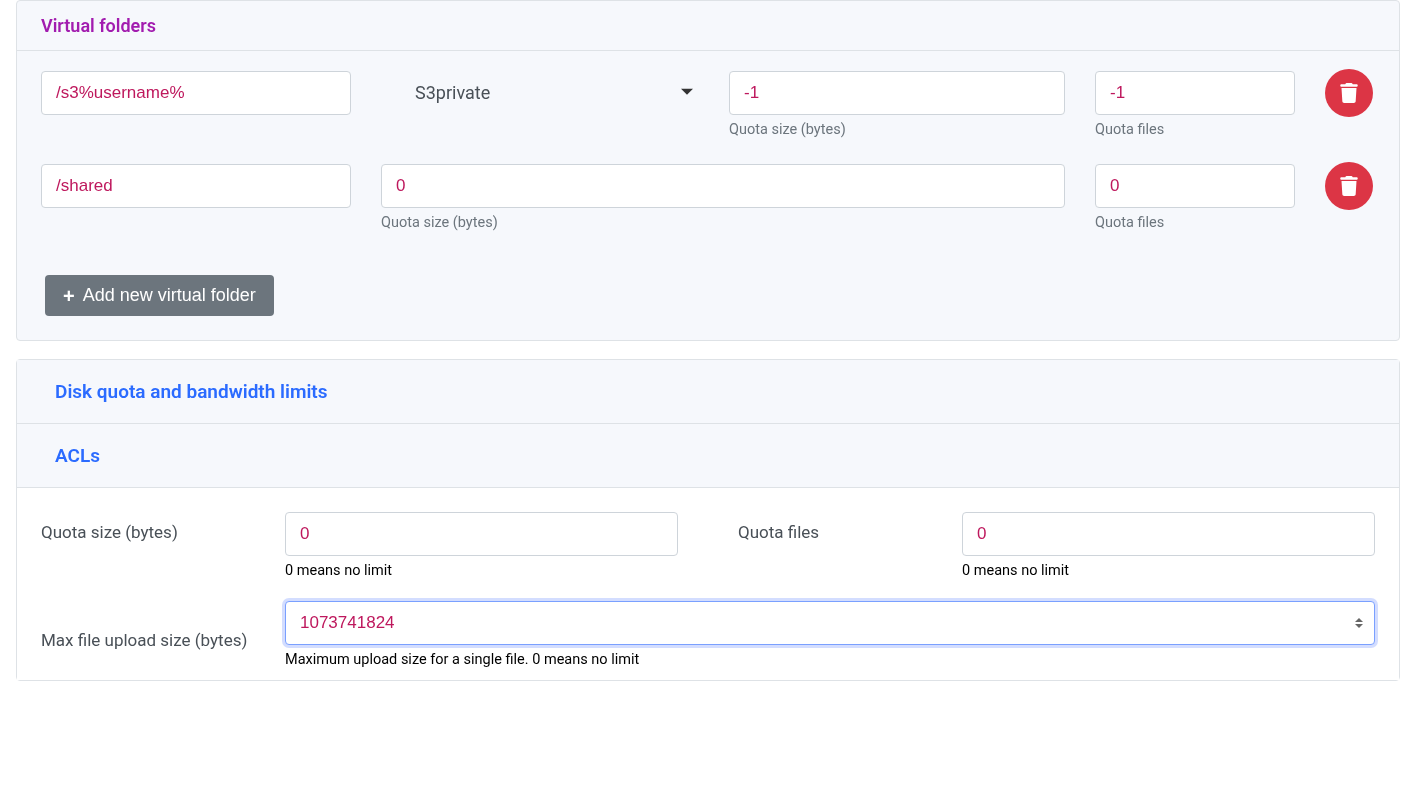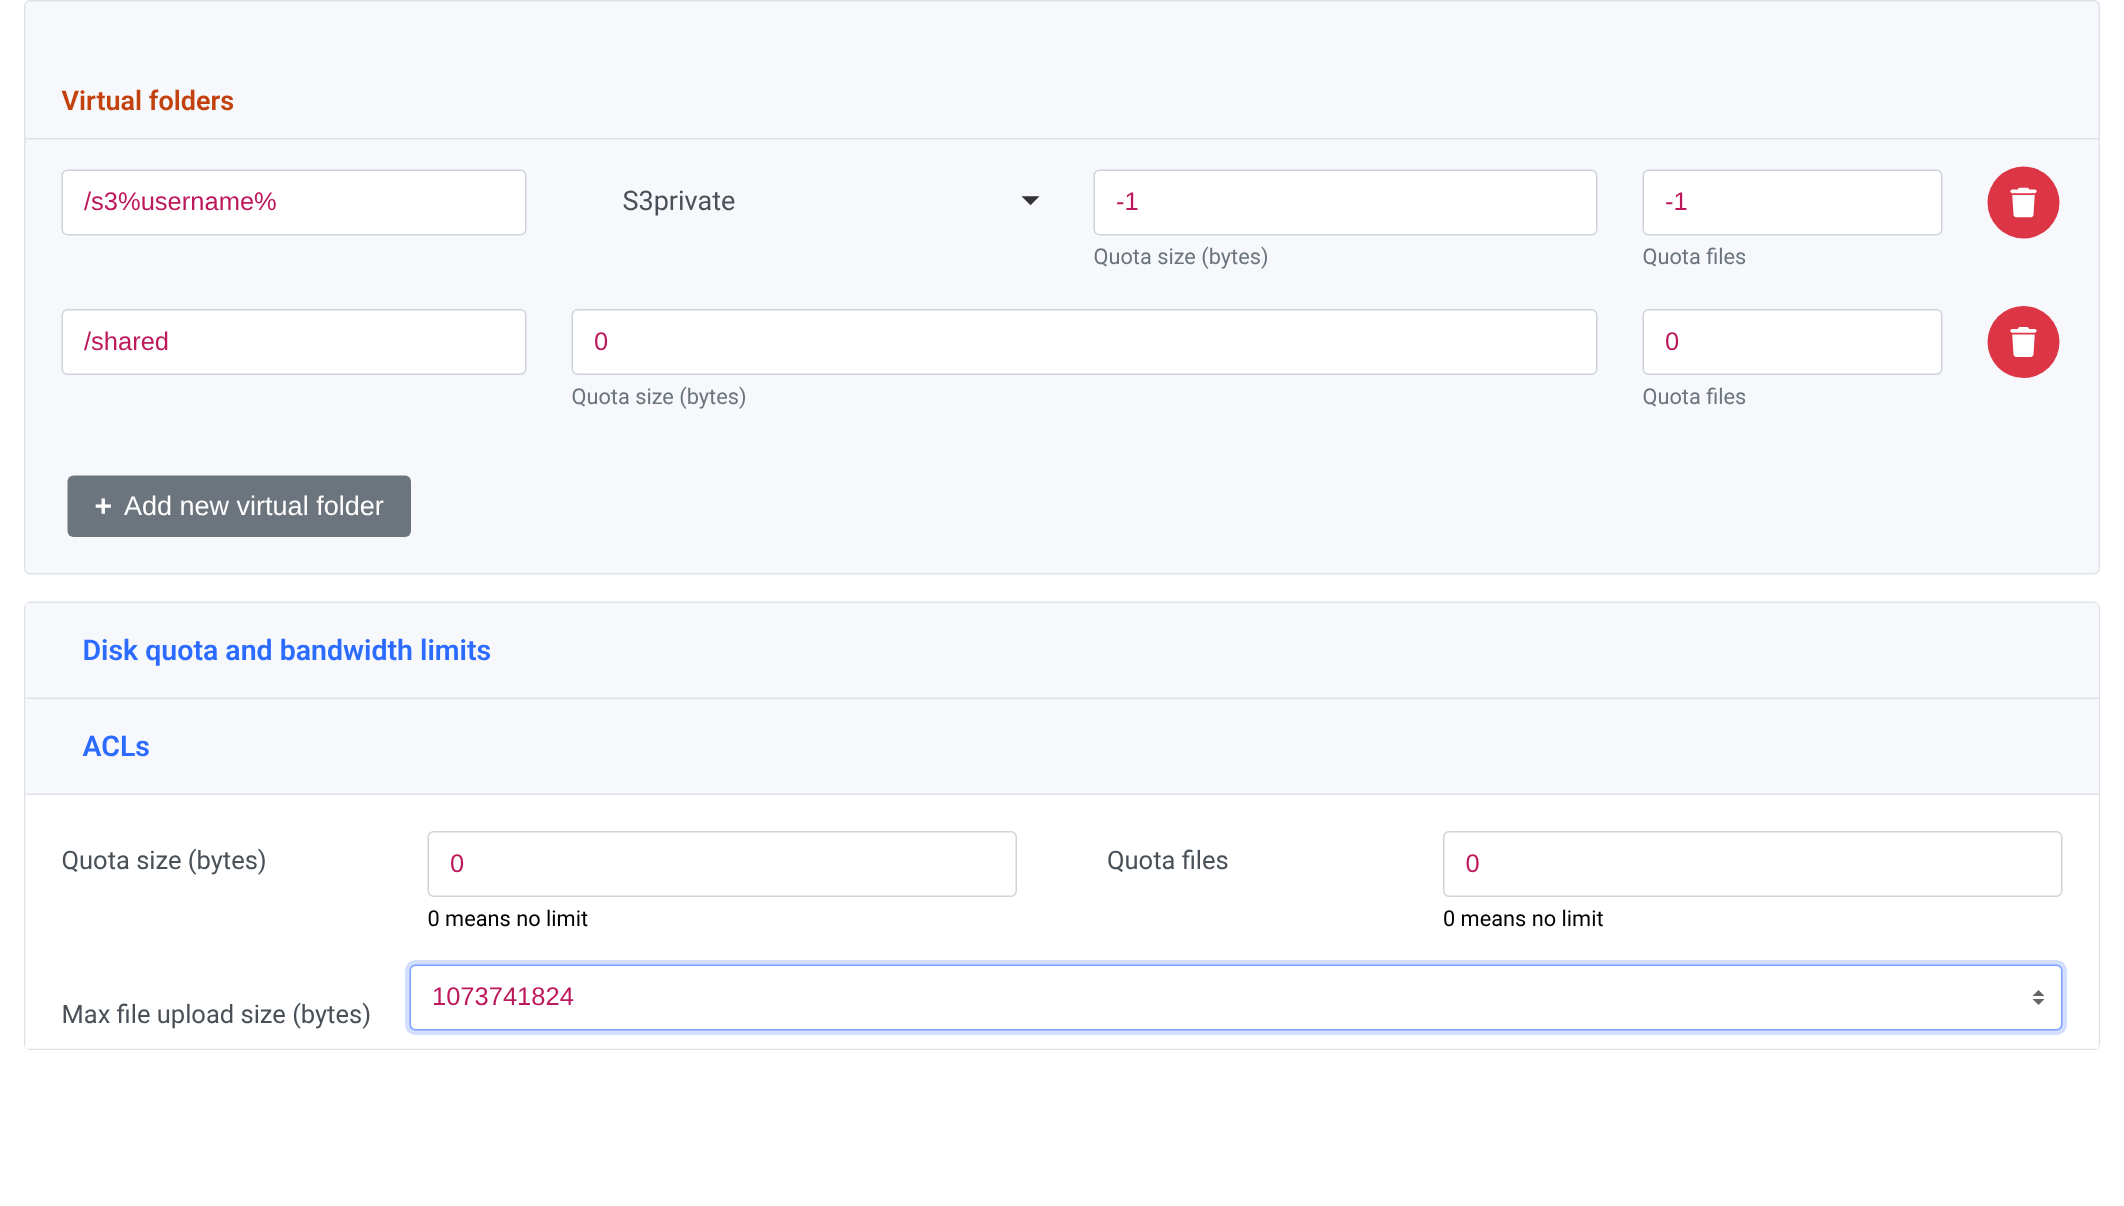--- a/index.html
+++ b/index.html
@@ -15,22 +15,21 @@
     border: 1px solid #dee2e6;
     border-radius: 4px;
     margin: 0 16px 18px 16px;
     background: #f6f8fc;
   }
   .card-header {
     padding: 14px 24px;
     border-bottom: 1px solid #dee2e6;
     font-weight: 600;
     font-size: 18px;
-    color: #c2410c;
-    margin-top: 42px;
+    color: #a21caf;
   }
   .card-body {
     padding: 20px 24px 24px 24px;
   }
   .help-text {
     color: #495057;
     font-size: 17px;
     margin-bottom: 28px;
   }
   .vf-row {
@@ -125,22 +124,22 @@
     font-weight: 600;
     font-size: 19px;
     cursor: pointer;
   }
   .acc-body {
     padding: 24px 24px 12px 24px;
     background: #fff;
   }
   .form-row {
     display: flex;
-    align-items: flex-end;
-    gap: 12px;
+    align-items: center;
+    gap: 24px;
   }
   .form-label {
     flex: 0 0 220px;
     font-size: 17px;
     color: #495057;
     padding-top: 10px;
   }
   .form-field { flex: 1; }
   .two-col { display:flex; gap: 60px; }
   .two-col > div { flex:1; display:flex; gap:24px; }
@@ -260,17 +259,18 @@
     <div class="form-row">
       <div class="form-label">Max file upload size (bytes)</div>
       <div class="form-field">
         <div class="num-wrap">
           <input class="input-text input-focused" type="text" value="1073741824" style="">
           <div class="spinner">
             <div class="up"></div>
               <div class="down"></div>
           </div>
         </div>
+        <div class="hint">Maximum upload size for a single file. 0 means no limit</div>
       </div>
     </div>
 
   </div>
 </div>
 
 </body></html>

